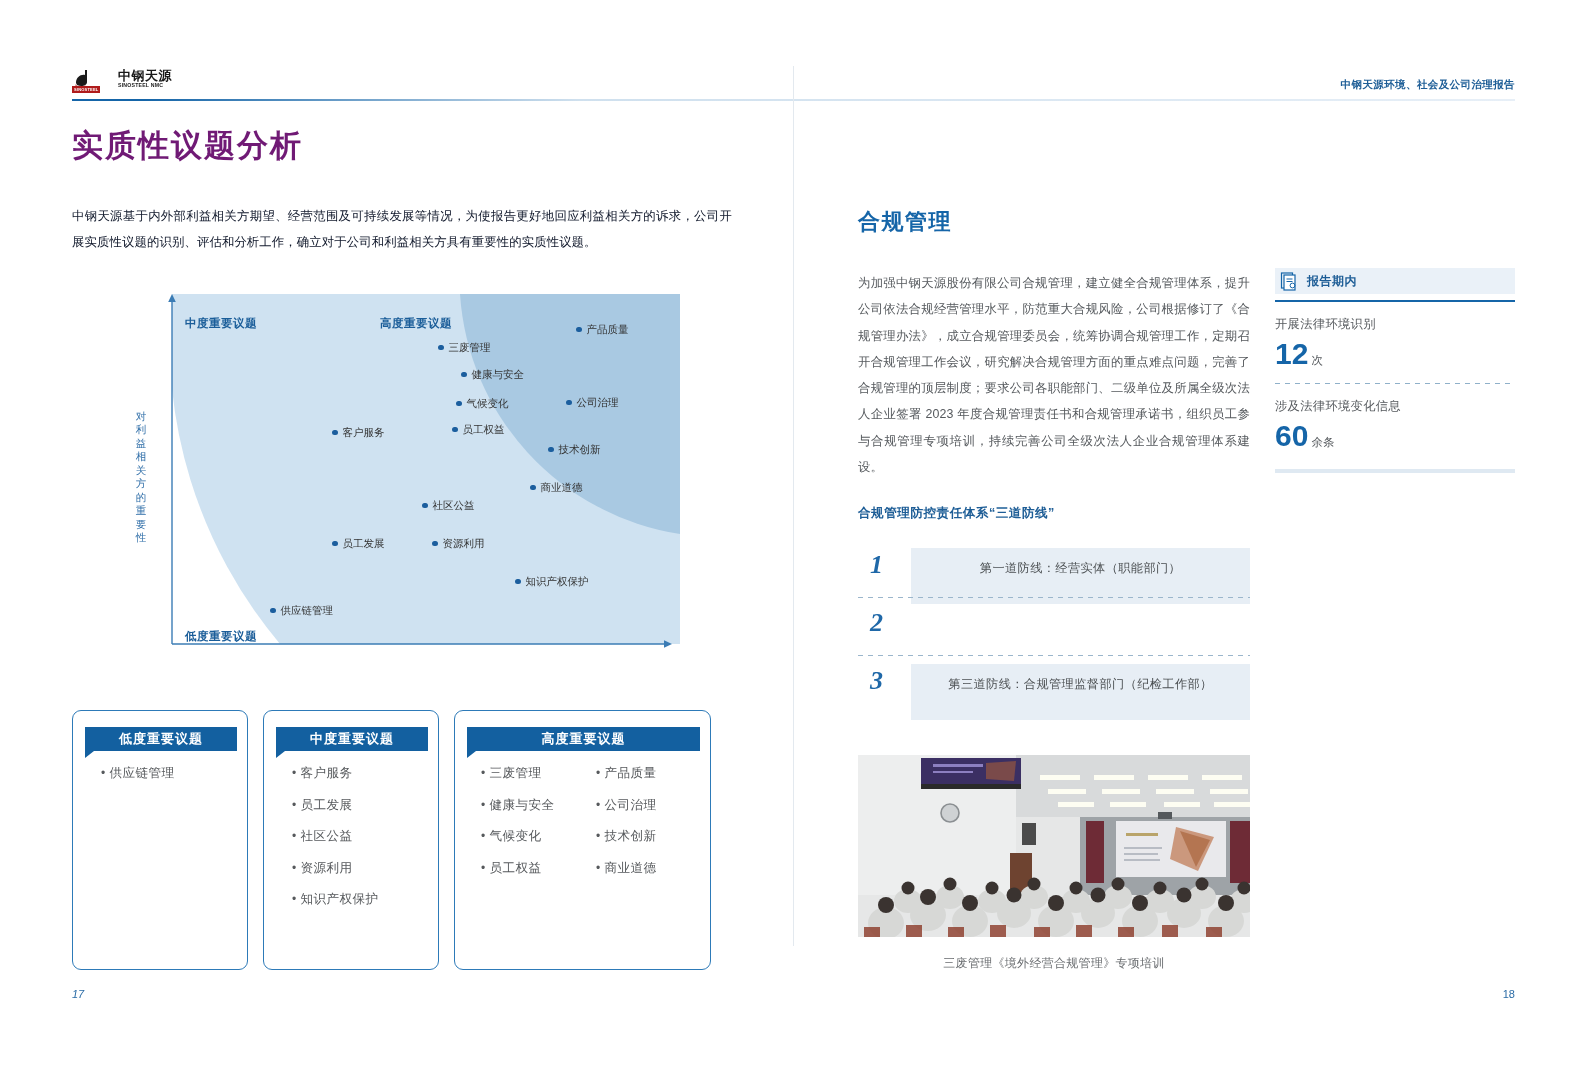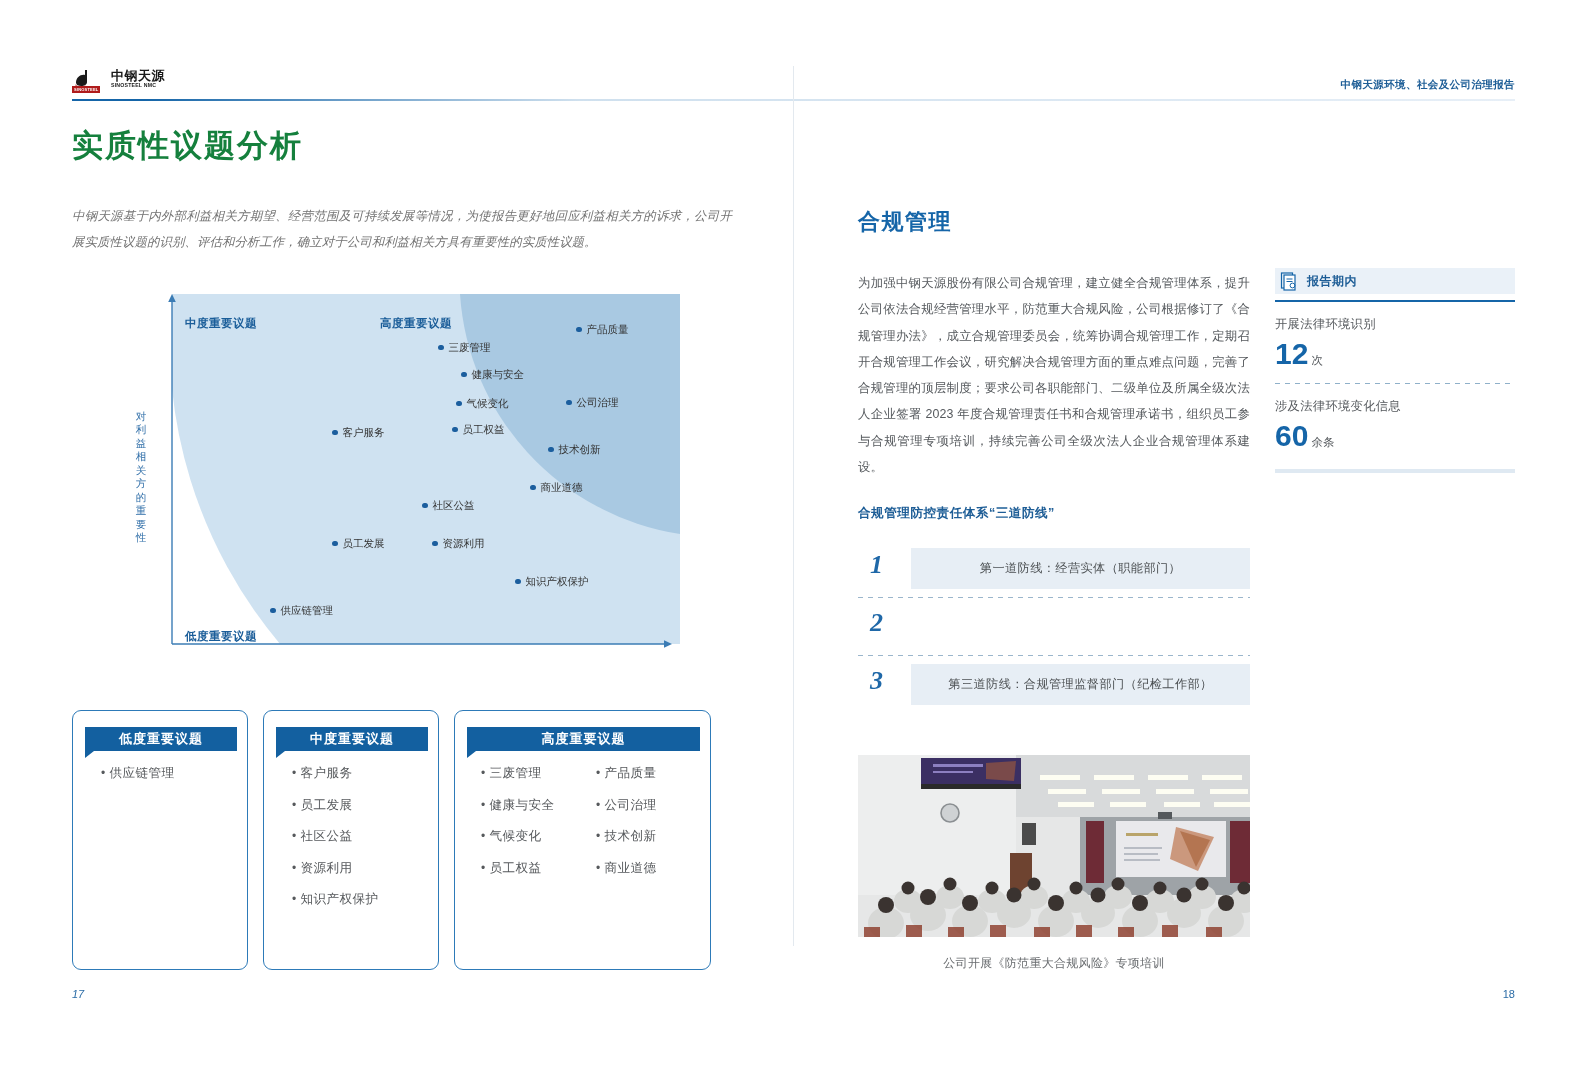--- a/index.html
+++ b/index.html
@@ -6,40 +6,40 @@
   html, body {
     width: 1587px; height: 1077px;
     background: #ffffff;
     font-family: "Liberation Sans", "DejaVu Sans", sans-serif;
     overflow: hidden;
   }
   .page { position: relative; width: 1587px; height: 1077px; background:#fff; }
 
   
   .hdr-left { position:absolute; left:72px; top:66px; width:100px; height:38px; }
-  .logo-row { display:flex; align-items:center; gap:13px; }
+  .logo-row { display:flex; align-items:center; gap:20px; }
   .logo-mark { width:26px; height:26px; position:relative; flex:0 0 auto; }
   .logo-text { line-height:1; }
   .logo-cn { font-size:13px; font-weight:700; color:#1a1a1a; letter-spacing:.5px; }
   .logo-en { font-size:5.2px; font-weight:700; color:#1a1a1a; letter-spacing:.2px; margin-top:1px;}
   .logo-badge { position:absolute; left:0; bottom:-1px; font-size:4px; font-weight:700;
     color:#fff; background:#b01b1b; padding:1px 2px; letter-spacing:.2px; }
   .hdr-rule { position:absolute; left:72px; top:99px; width:1443px; height:2px;
     background:linear-gradient(to right,#1565a8 0%, #1565a8 5%, #cfe0ee 35%, #e7eff7 100%); }
   .hdr-right { position:absolute; right:72px; top:78px; font-size:10.5px; color:#1d5d96;
     font-weight:600; letter-spacing:.4px; }
 
   
   .col-divider { position:absolute; left:793px; top:66px; width:1px; height:880px; background:#e3e9ef; }
 
   
   .h1-left { position:absolute; left:72px; top:125px; font-size:31px; font-weight:700;
-    color:#15803d; letter-spacing:2px; }
+    color:#701a75; letter-spacing:2px; }
   .intro { position:absolute; left:72px; top:203px; width:660px; font-size:12.4px;
-    line-height:2.12; color:#737373; text-align:justify; letter-spacing:.1px;font-style:italic; }
+    line-height:2.12; color:#0f172a; text-align:justify; letter-spacing:.1px; }
 
   
   .chart { position:absolute; left:160px; top:294px; width:520px; height:372px; }
   .chart svg { display:block; }
   .axis-label-y { position:absolute; left:-27px; top:104px; width:16px;
     font-size:10.5px; color:#2f6ea8; line-height:1.28; text-align:center; letter-spacing:0;margin-top:12px; }
   .quad-label { position:absolute; font-size:11.5px; font-weight:700; color:#1a5d99; letter-spacing:.5px;}
   .pt { position:absolute; font-size:10.5px; color:#333; white-space:nowrap; }
   .pt b { display:inline-block; width:5.5px; height:5.5px; border-radius:50%;
     background:#1b5e9e; margin-right:5px; vertical-align:1px; }
@@ -75,21 +75,21 @@
     color:#1565a8; letter-spacing:1.5px; }
   .body-right { position:absolute; left:858px; top:270px; width:392px; font-size:12.4px;
     line-height:2.12; color:#55595d; text-align:justify; letter-spacing:.1px; }
   .sub-head { position:absolute; left:858px; top:505px; font-size:12.6px; font-weight:700;
     color:#1d5d96; letter-spacing:.5px; }
 
   .lines { position:absolute; left:858px; top:548px; width:392px; }
   .line-row { position:relative; height:41px; margin-bottom:17px; }
   .line-row .num { position:absolute; left:12px; top:2px; font-size:26px; font-weight:700;
     font-style:italic; color:#1f68a8; font-family:"Liberation Serif", serif; }
-  .line-row .box { position:absolute; left:53px; top:0; right:0; height:41px;
+  .line-row .box { position:absolute; left:53px; top:0; right:0; height:56px;
     background:#e7eef5; color:#4c5053; font-size:12.2px; line-height:41px;
     text-align:center; letter-spacing:.4px; }
   .dash { position:absolute; left:0; right:0; bottom:-9px; height:1px;
     background:repeating-linear-gradient(to right,#9bb6cc 0 5px, transparent 5px 10px); }
 
   .photo { position:absolute; left:858px; top:755px; width:392px; height:182px;
     overflow:hidden; background:#cfd3d6; }
 
   .caption { position:absolute; left:858px; top:955px; width:392px; text-align:center;
     font-size:12px; color:#6a6d70; letter-spacing:.3px; }
@@ -340,21 +340,21 @@
           <rect x="176" y="172" width="16" height="10"></rect>
             <rect x="218" y="170" width="16" height="12"></rect>
           <rect x="260" y="172" width="16" height="10"></rect>
             <rect x="304" y="170" width="16" height="12"></rect>
           <rect x="348" y="172" width="16" height="10"></rect>
         </g>
       </g>
     </svg>
   </div>
 
-  <div class="caption">公司开展《防范重大合规风险》专项培训</div>
+  <div class="caption">三废管理《境外经营合规管理》专项培训</div>
 
   <div class="stats">
     <div class="stats-hd">
       <span class="ic">
         <svg width="20" height="20" viewBox="0 0 20 20">
           <rect x="2.5" y="2" width="11" height="15" fill="none" stroke="#1565a8" stroke-width="1.2"></rect>
           <rect x="5" y="4" width="11" height="15" fill="#fff" stroke="#1565a8" stroke-width="1.2"></rect>
           <line x1="7.5" y1="8" x2="13.5" y2="8" stroke="#1565a8" stroke-width="1"></line>
           <line x1="7.5" y1="10.5" x2="13.5" y2="10.5" stroke="#1565a8" stroke-width="1"></line>
           <circle cx="13.5" cy="14.5" r="2.4" fill="none" stroke="#1565a8" stroke-width="1"></circle>

